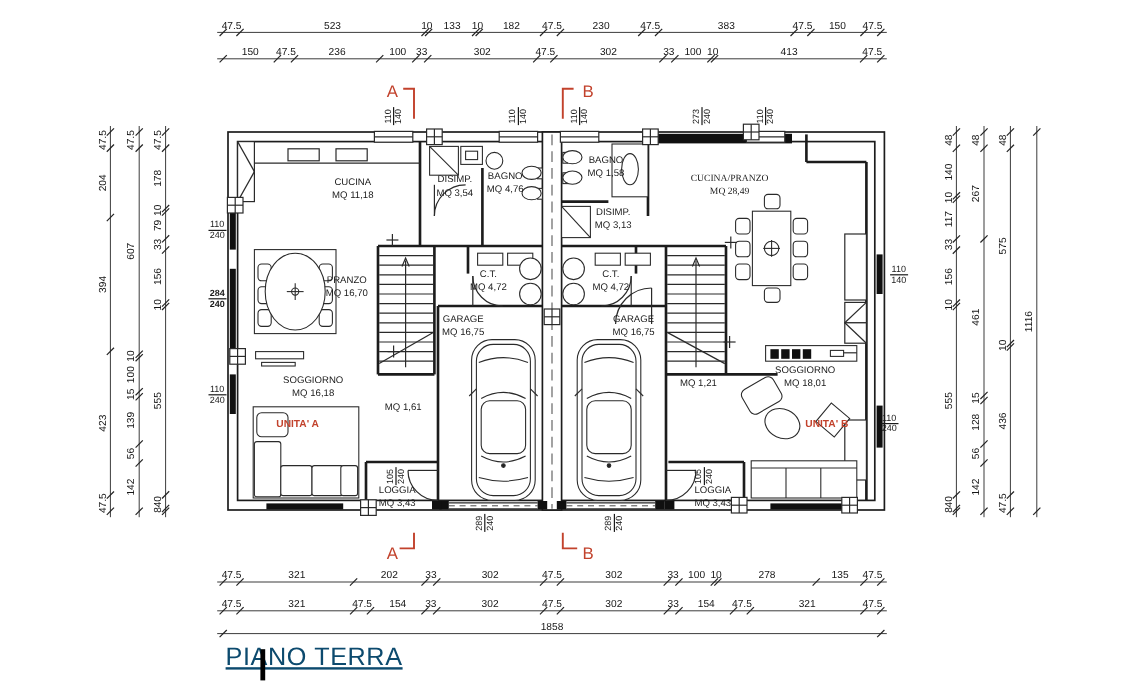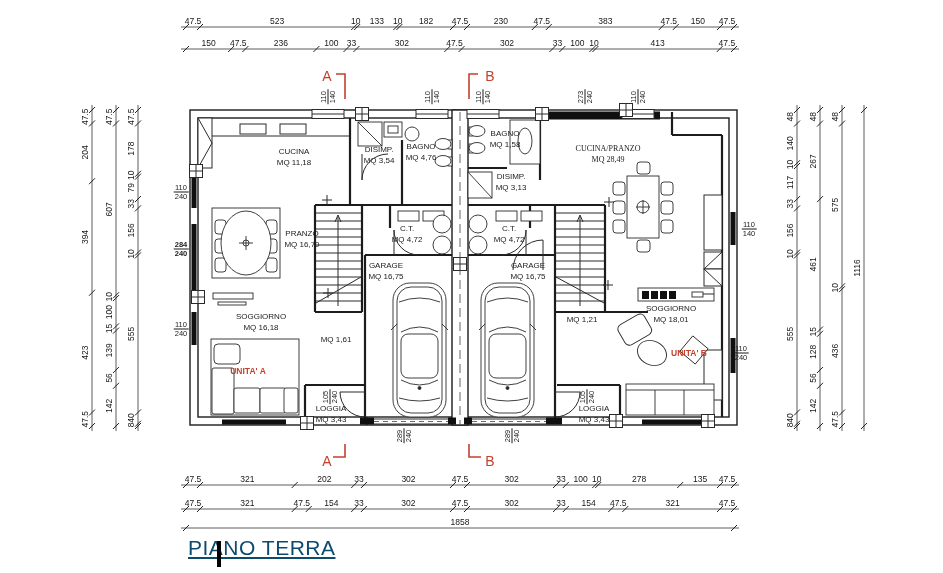--- a/index.html
+++ b/index.html
@@ -606,21 +606,21 @@
       <span>MQ 11,18</span>
     </div>
 <div class="room-label" style="left:379px;top:144px;">
   <span>DISIMP.</span>
       <span>MQ 3,54</span>
     </div>
 <div class="room-label" style="left:421px;top:141px;">
   <span>BAGNO</span>
       <span>MQ 4,76</span>
     </div>
-<div class="room-label" style="left:302px;top:228px;text-align:center;">
+<div class="room-label" style="left:289px;top:228px;text-align:center;">
   <span>PRANZO</span>
       <span>MQ 16,70</span>
     </div>
 <div class="room-label" style="left:407px;top:223px;">
   <span>C.T.</span>
       <span>MQ 4,72</span>
     </div>
 <div class="room-label" style="left:386px;top:260px;">
   <span>GARAGE</span>
       <span>MQ 16,75</span>
@@ -629,21 +629,21 @@
   <span>SOGGIORNO</span>
       <span>MQ 16,18</span>
     </div>
 <div class="room-label" style="left:336px;top:314px;margin-top:20px;">
   <span>MQ 1,61</span>
     </div>
 <div class="room-label" style="left:331px;top:403px;">
   <span>LOGGIA</span>
       <span>MQ 3,43</span>
     </div>
-<div class="unit-label" style="left:248px;top:348px;margin-top:18px;">UNITA' A</div>
+<div class="unit-label" style="left:248px;top:348px;">UNITA' A</div>
 
 <div class="room-label" style="left:505px;top:128px;">
   <span>BAGNO</span>
       <span>MQ 1,58</span>
     </div>
 <div class="room-label" style="left:511px;top:171px;">
   <span>DISIMP.</span>
       <span>MQ 3,13</span>
     </div>
 <div class="room-label" style="left:608px;top:143px;font-family:Liberation Serif, serif;">

